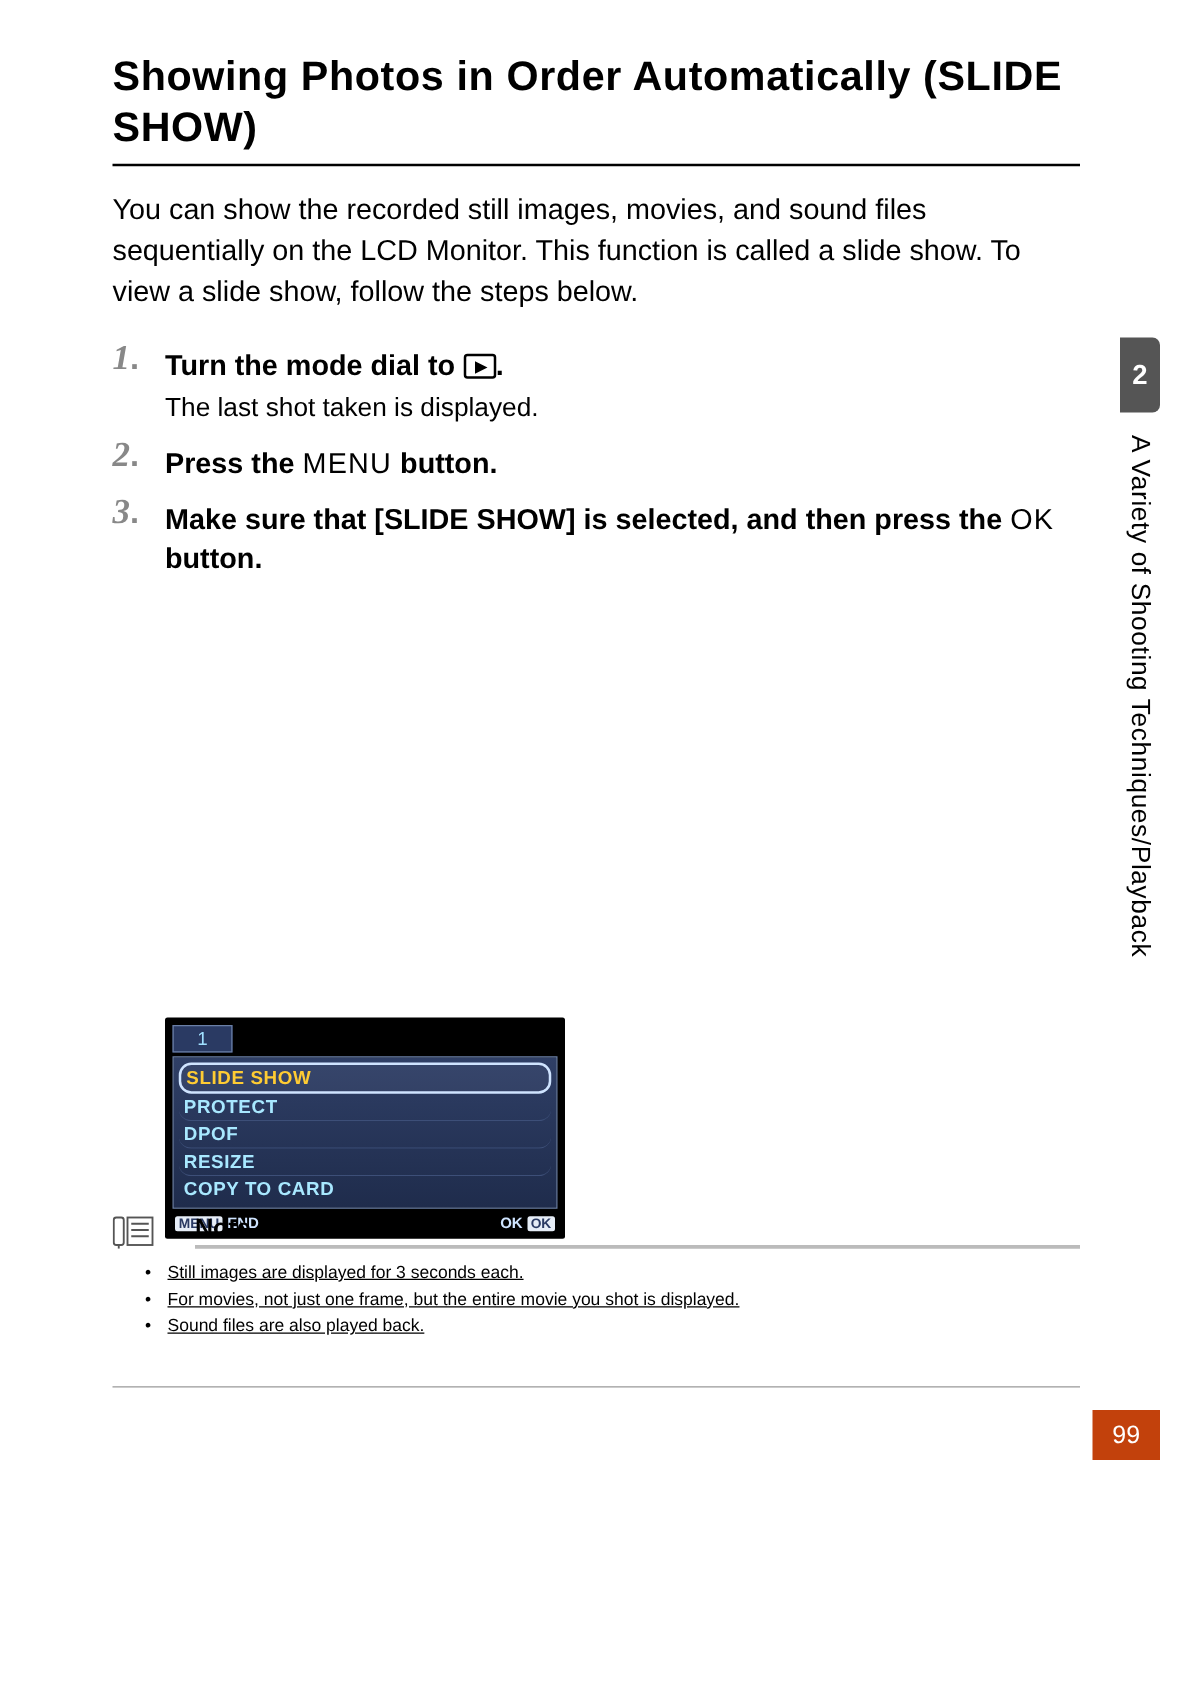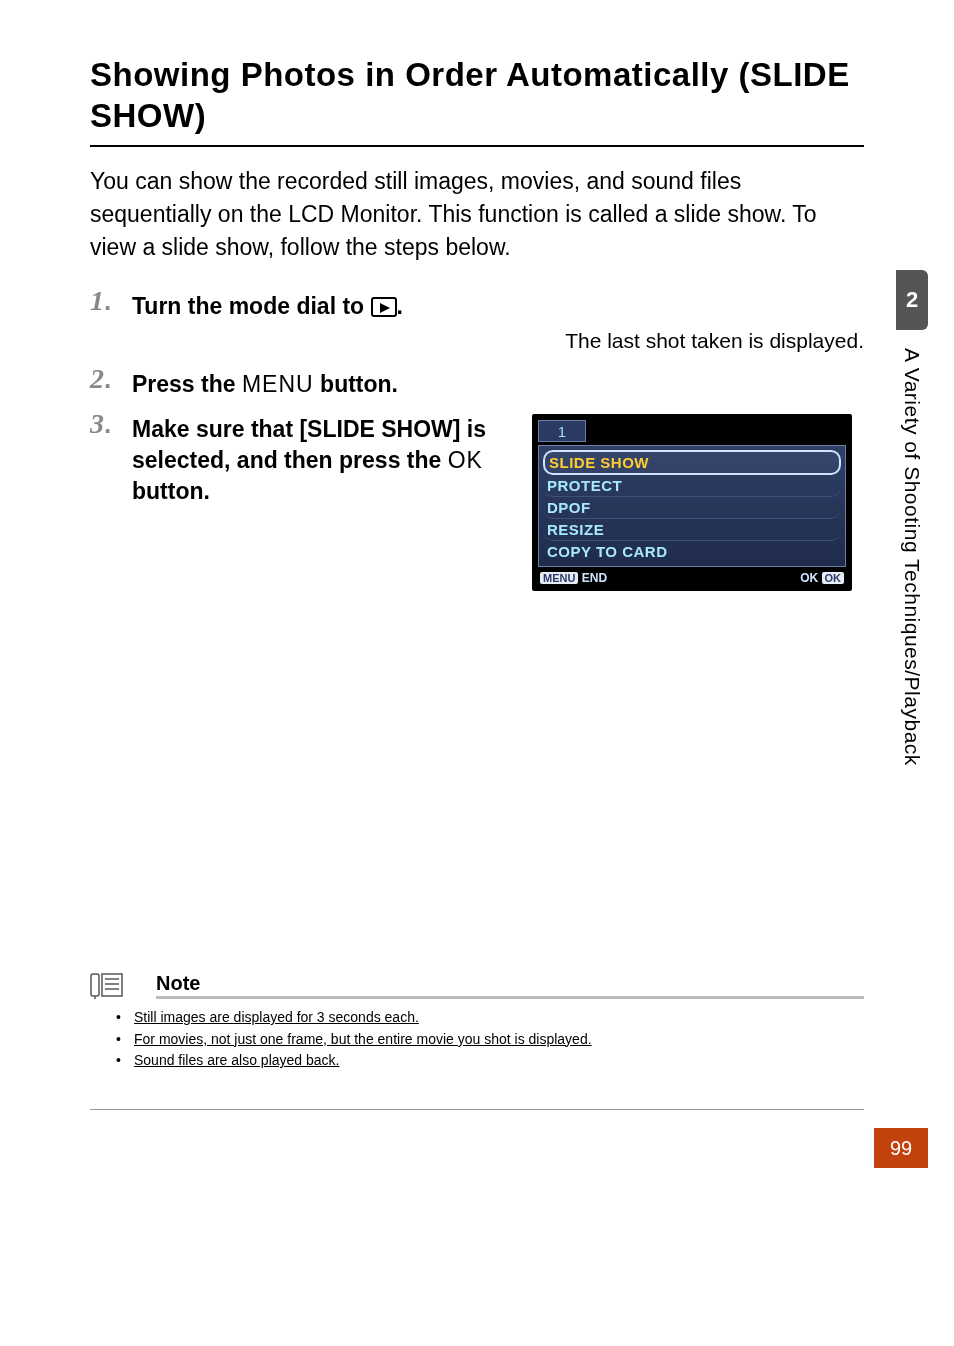--- a/index.html
+++ b/index.html
@@ -9,21 +9,21 @@
     width: 954px;
     height: 1346px;
     font-family: Arial, Helvetica, sans-serif;
     color: #000;
     background: #fff;
   }
   .page {
     position: relative;
     width: 954px;
     height: 1192px;
-    padding: 54px 90px 0 90px;
+    padding: 40px 90px 0 90px;
   }
   .heading {
     font-family: "Arial Black", Arial, sans-serif;
     font-weight: 900;
     font-size: 33px;
     line-height: 1.25;
     margin: 0 0 8px 0;
     letter-spacing: 0.5px;
   }
   .heading-rule {
@@ -65,26 +65,27 @@
   }
   .step-title {
     font-weight: bold;
     font-size: 23px;
     line-height: 1.35;
   }
   .step-body {
     font-size: 21px;
     line-height: 1.4;
     margin-top: 4px;
-    text-align: right;
   }
   .step-body p { margin: 0 0 4px 0; }
   .step3-wrap {
     display: flex;
     align-items: flex-start;
+    gap: 14px;
+    flex-direction: column;
   }
   .step3-text { flex: 0 0 400px; }
   .icon-inline {
     display: inline-block;
     vertical-align: -3px;
     width: 26px;
     height: 20px;
     border: 2px solid #000;
     border-radius: 3px;
     position: relative;

